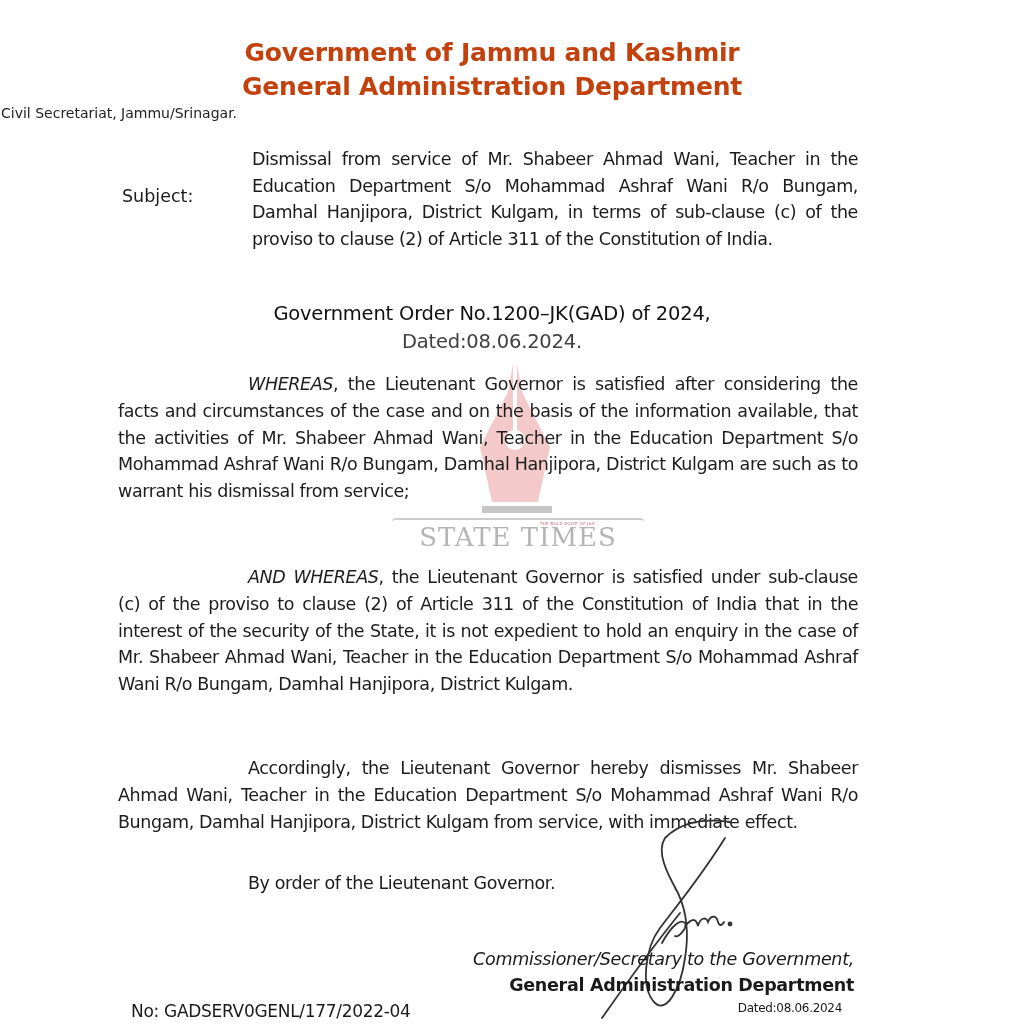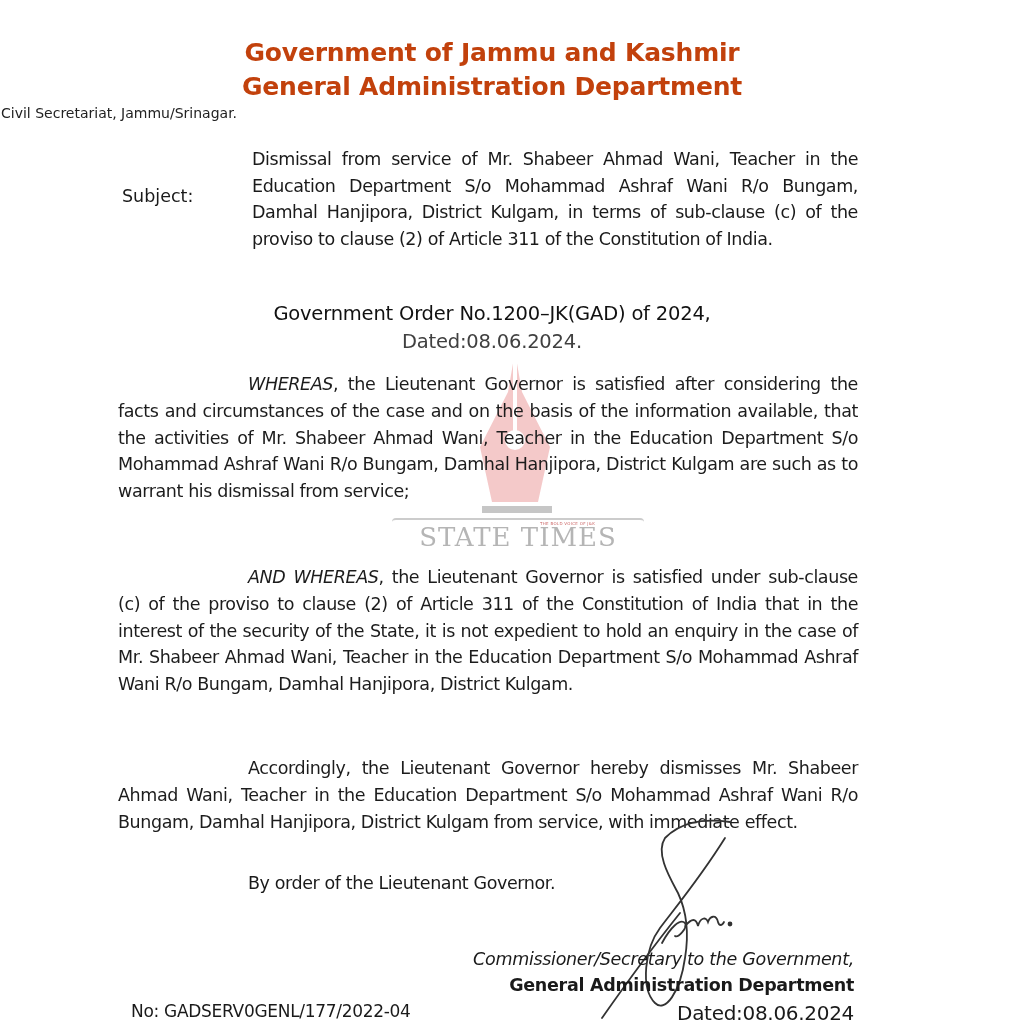--- a/index.html
+++ b/index.html
@@ -26,21 +26,21 @@
   .para {
     left: 118px; width: 740px; font-size: 17.5px; line-height: 26.8px;
     text-align: justify; letter-spacing: -0.4px; color: #1c1c1c;
   }
   .para .indent { display: inline-block; width: 130px; }
   .para .lead { font-style: italic; }
   .byorder { left: 248px; top: 873px; font-size: 17.5px; letter-spacing: -0.4px; }
   .sig-title { right: 160px; top: 949px; font-size: 17.5px; letter-spacing: -0.3px; text-align: right; font-style: italic; }
   .sig-dept { right: 160px; top: 975px; font-size: 17.5px; font-weight: bold; text-align: right; letter-spacing: -0.3px; }
   .ref-no { left: 113px; top: 1001px; font-size: 17px; letter-spacing: -0.3px; margin-left: 18px; }
-  .ref-date { right: 160px; top: 1001px; font-size: 20px; letter-spacing: -0.3px; }
+  .ref-date { right: 172px; top: 1001px; font-size: 12px; letter-spacing: -0.3px; }
   .watermark-nib { left: 470px; top: 352px; width: 90px; height: 165px; opacity: 0.32; }
   .watermark-text {
     left: 392px; top: 518px; width: 252px; height: 50px;
   }
   .wm-word {
     position: absolute; left: 0; top: 4px; width: 252px; text-align: center;
     font-family: "DejaVu Serif", serif; font-size: 26px; color: #b5b5b5; letter-spacing: 1px;
   }
   .wm-tag {
     position: absolute; left: 148px; top: 3px; font-size: 4px; color: #c66; letter-spacing: 0.3px;

